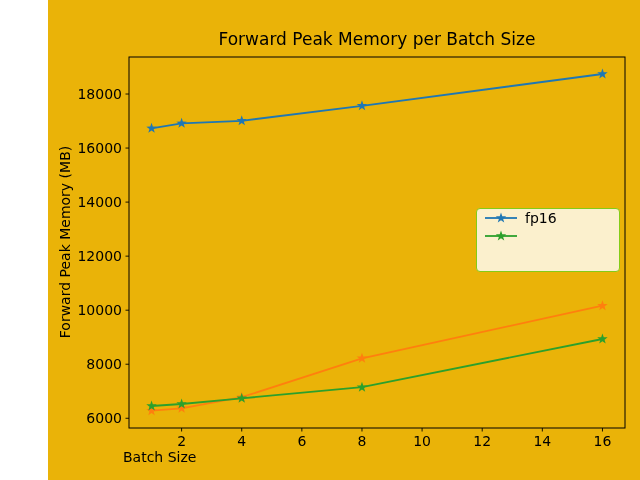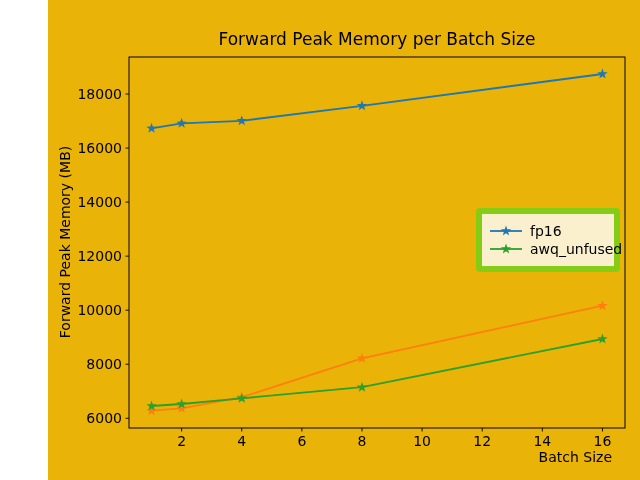--- a/index.html
+++ b/index.html
@@ -17,24 +17,24 @@
     left: 81px;
     top: 29px;
     width: 496px;
     text-align: center;
     font-size: 17px;
     color: #000000;
     white-space: nowrap;
   }
   .xlabel {
     position: absolute;
-    left: 68px;
+    left: 75px;
     top: 449px;
     width: 496px;
-    text-align: right;
+    text-align: left;
     font-size: 14px;
     color: #000000;
   }
   .ylabel {
     position: absolute;
     left: 17px;
     top: 242px;
     transform: translate(-50%, -50%) rotate(-90deg);
     font-size: 14px;
     color: #000000;
@@ -47,25 +47,25 @@
   }
   #plot text { font-family: "DejaVu Sans", sans-serif; }
   .legend {
     position: absolute;
     left: 428px;
     top: 208px;
     width: 144px;
     height: 64px;
     box-sizing: border-box;
     background: rgba(255, 255, 255, 0.8);
-    border: 6px solid #84cc16;
+    border: 1px solid #84cc16;
     border-radius: 4px;
     display: flex;
     flex-direction: column;
-    justify-content: center;
+    justify-content: flex-start;
     padding-left: 7px;
   }
   .legend-row {
     display: flex;
     align-items: center;
     gap: 7px;
     height: 18px;
   }
   .legend-row svg { flex: 0 0 auto; display: block; }
   .legend-label {
@@ -140,16 +140,15 @@
           <line x1="1" y1="8" x2="33" y2="8" stroke="#1f77b4" stroke-width="1.8"></line>
           <path d="M17.00 2.50L18.29 6.22L22.23 6.30L19.09 8.68L20.23 12.45L17.00 10.20L13.77 12.45L14.91 8.68L11.77 6.30L15.71 6.22Z" fill="#1f77b4"></path>
         </svg>
       <span class="legend-label">fp16</span>
     </div>
     <div class="legend-row">
       <svg class="legend-sample" width="34" height="16">
           <line x1="1" y1="8" x2="33" y2="8" stroke="#2ca02c" stroke-width="1.8"></line>
           <path d="M17.00 2.50L18.29 6.22L22.23 6.30L19.09 8.68L20.23 12.45L17.00 10.20L13.77 12.45L14.91 8.68L11.77 6.30L15.71 6.22Z" fill="#2ca02c"></path>
         </svg>
-      <span class="legend-label">awq_unfused</span>
     </div>
   </div>
 </div>
 
 </body></html>

